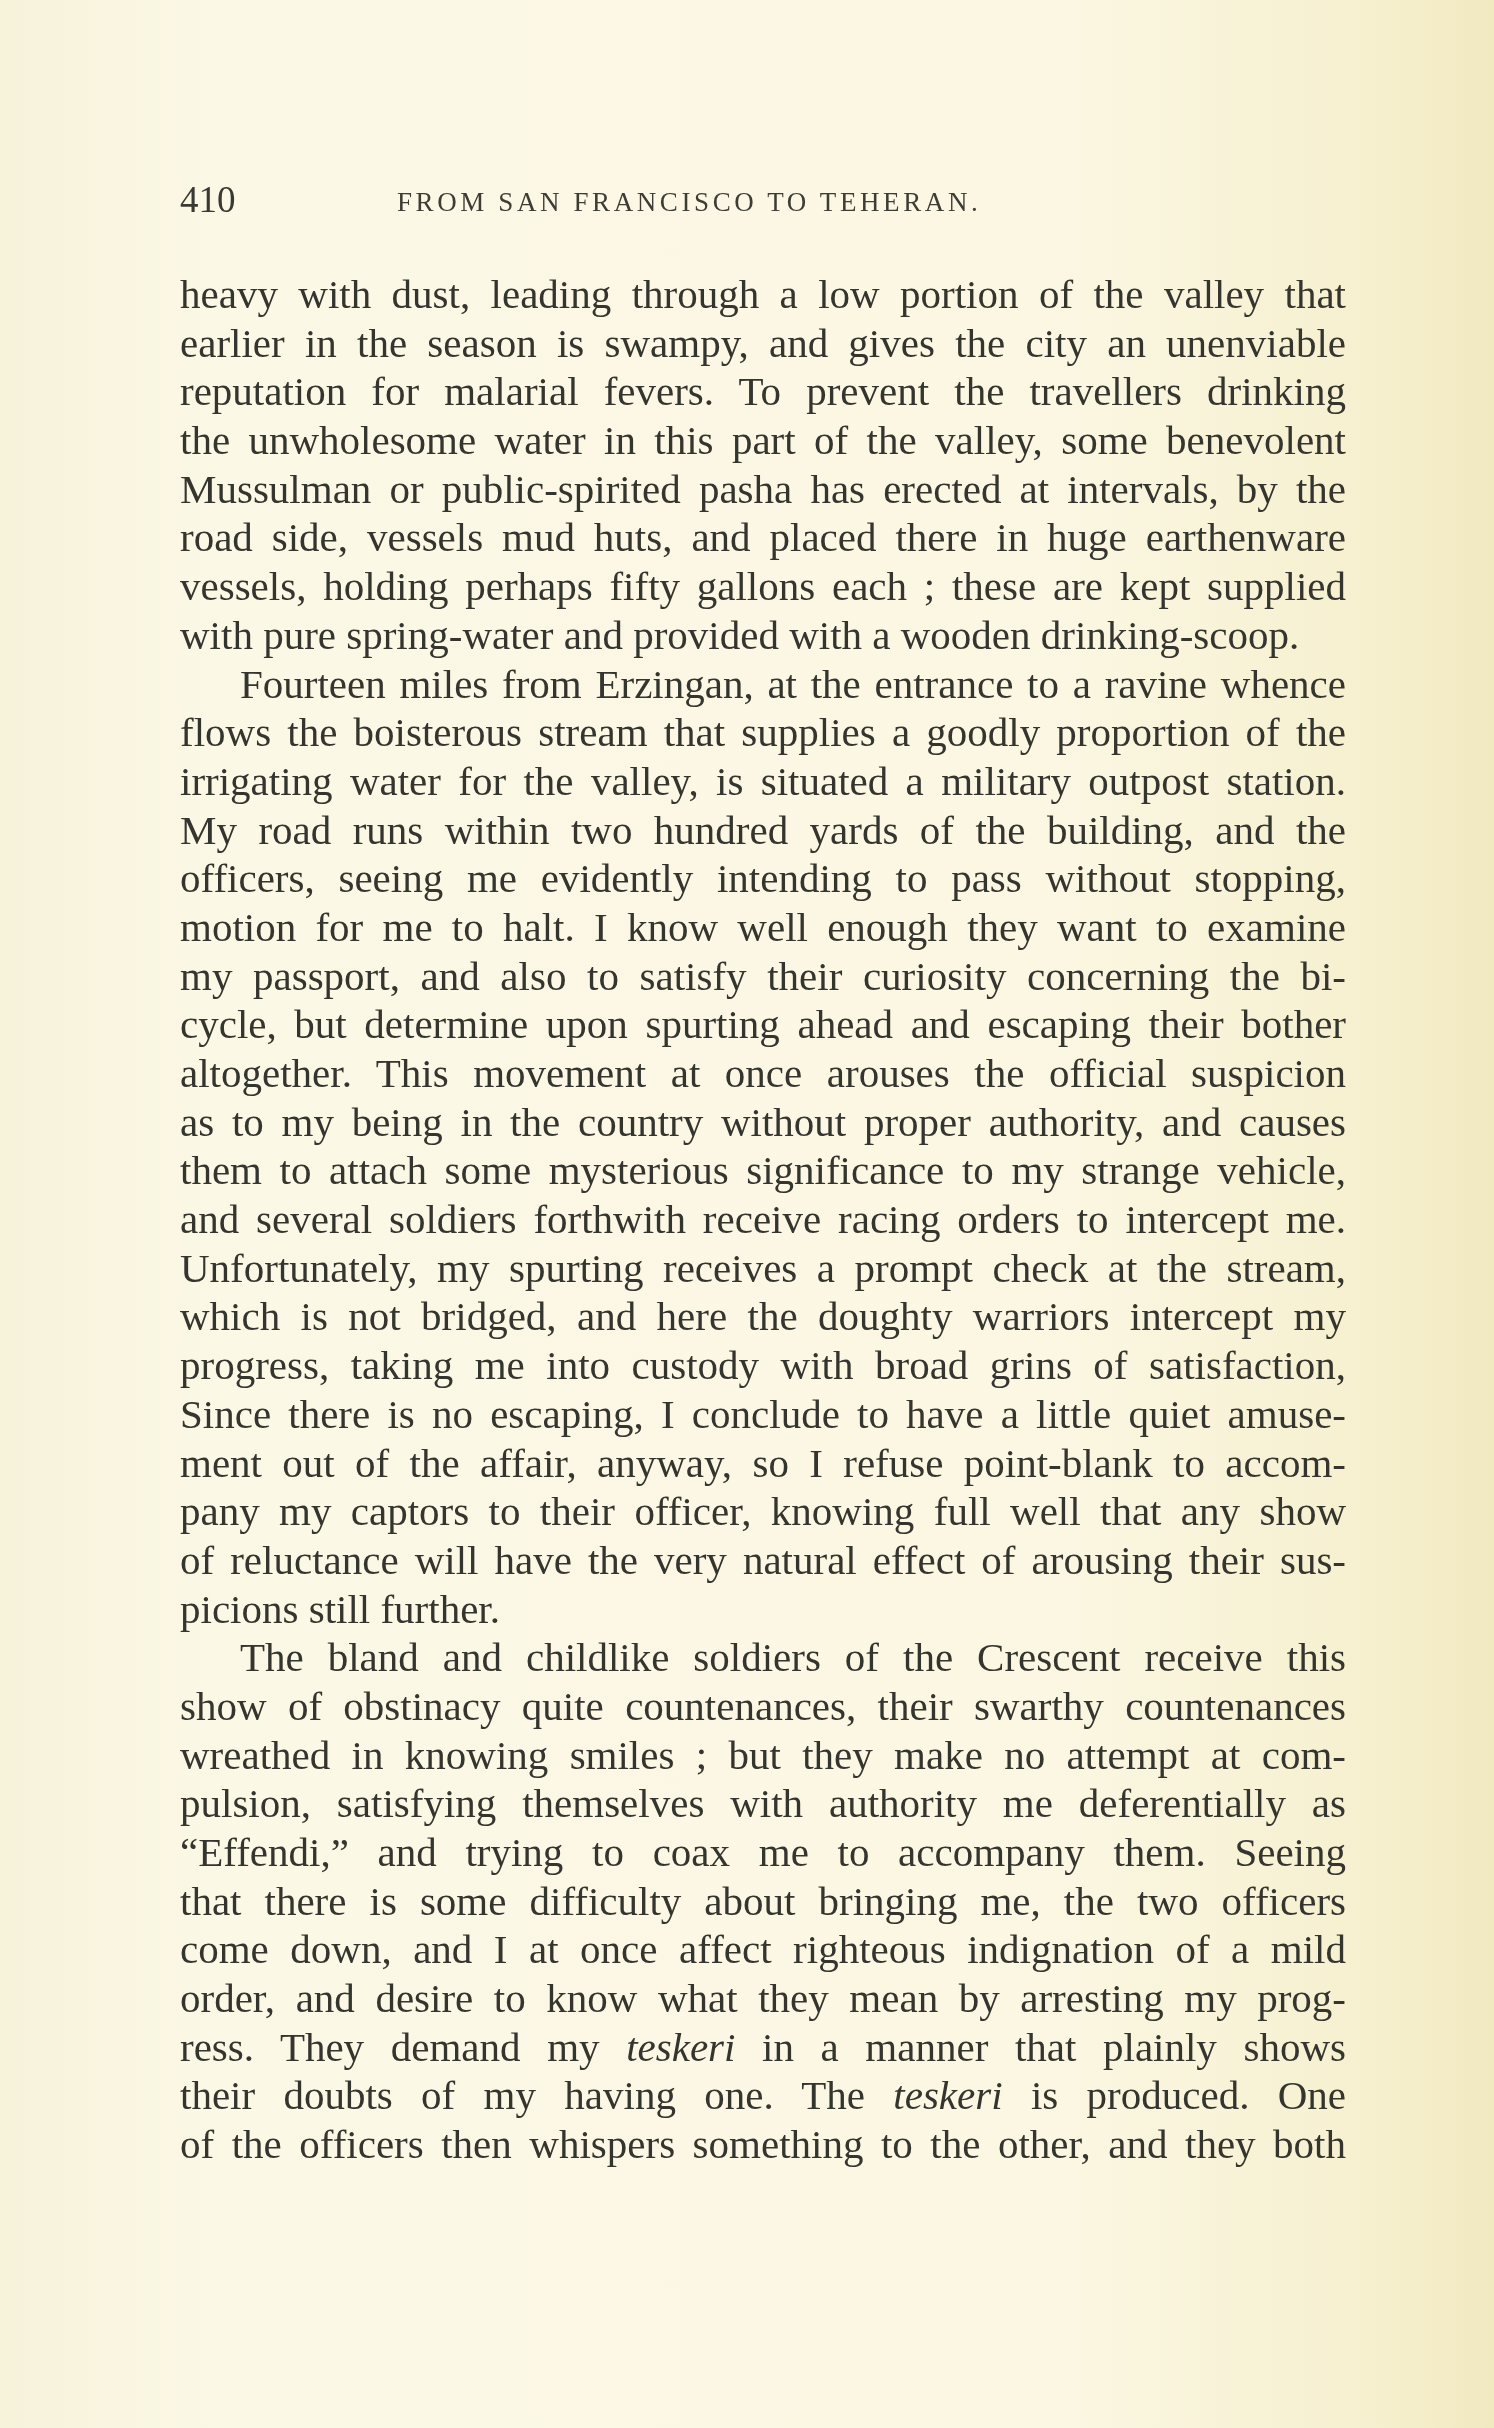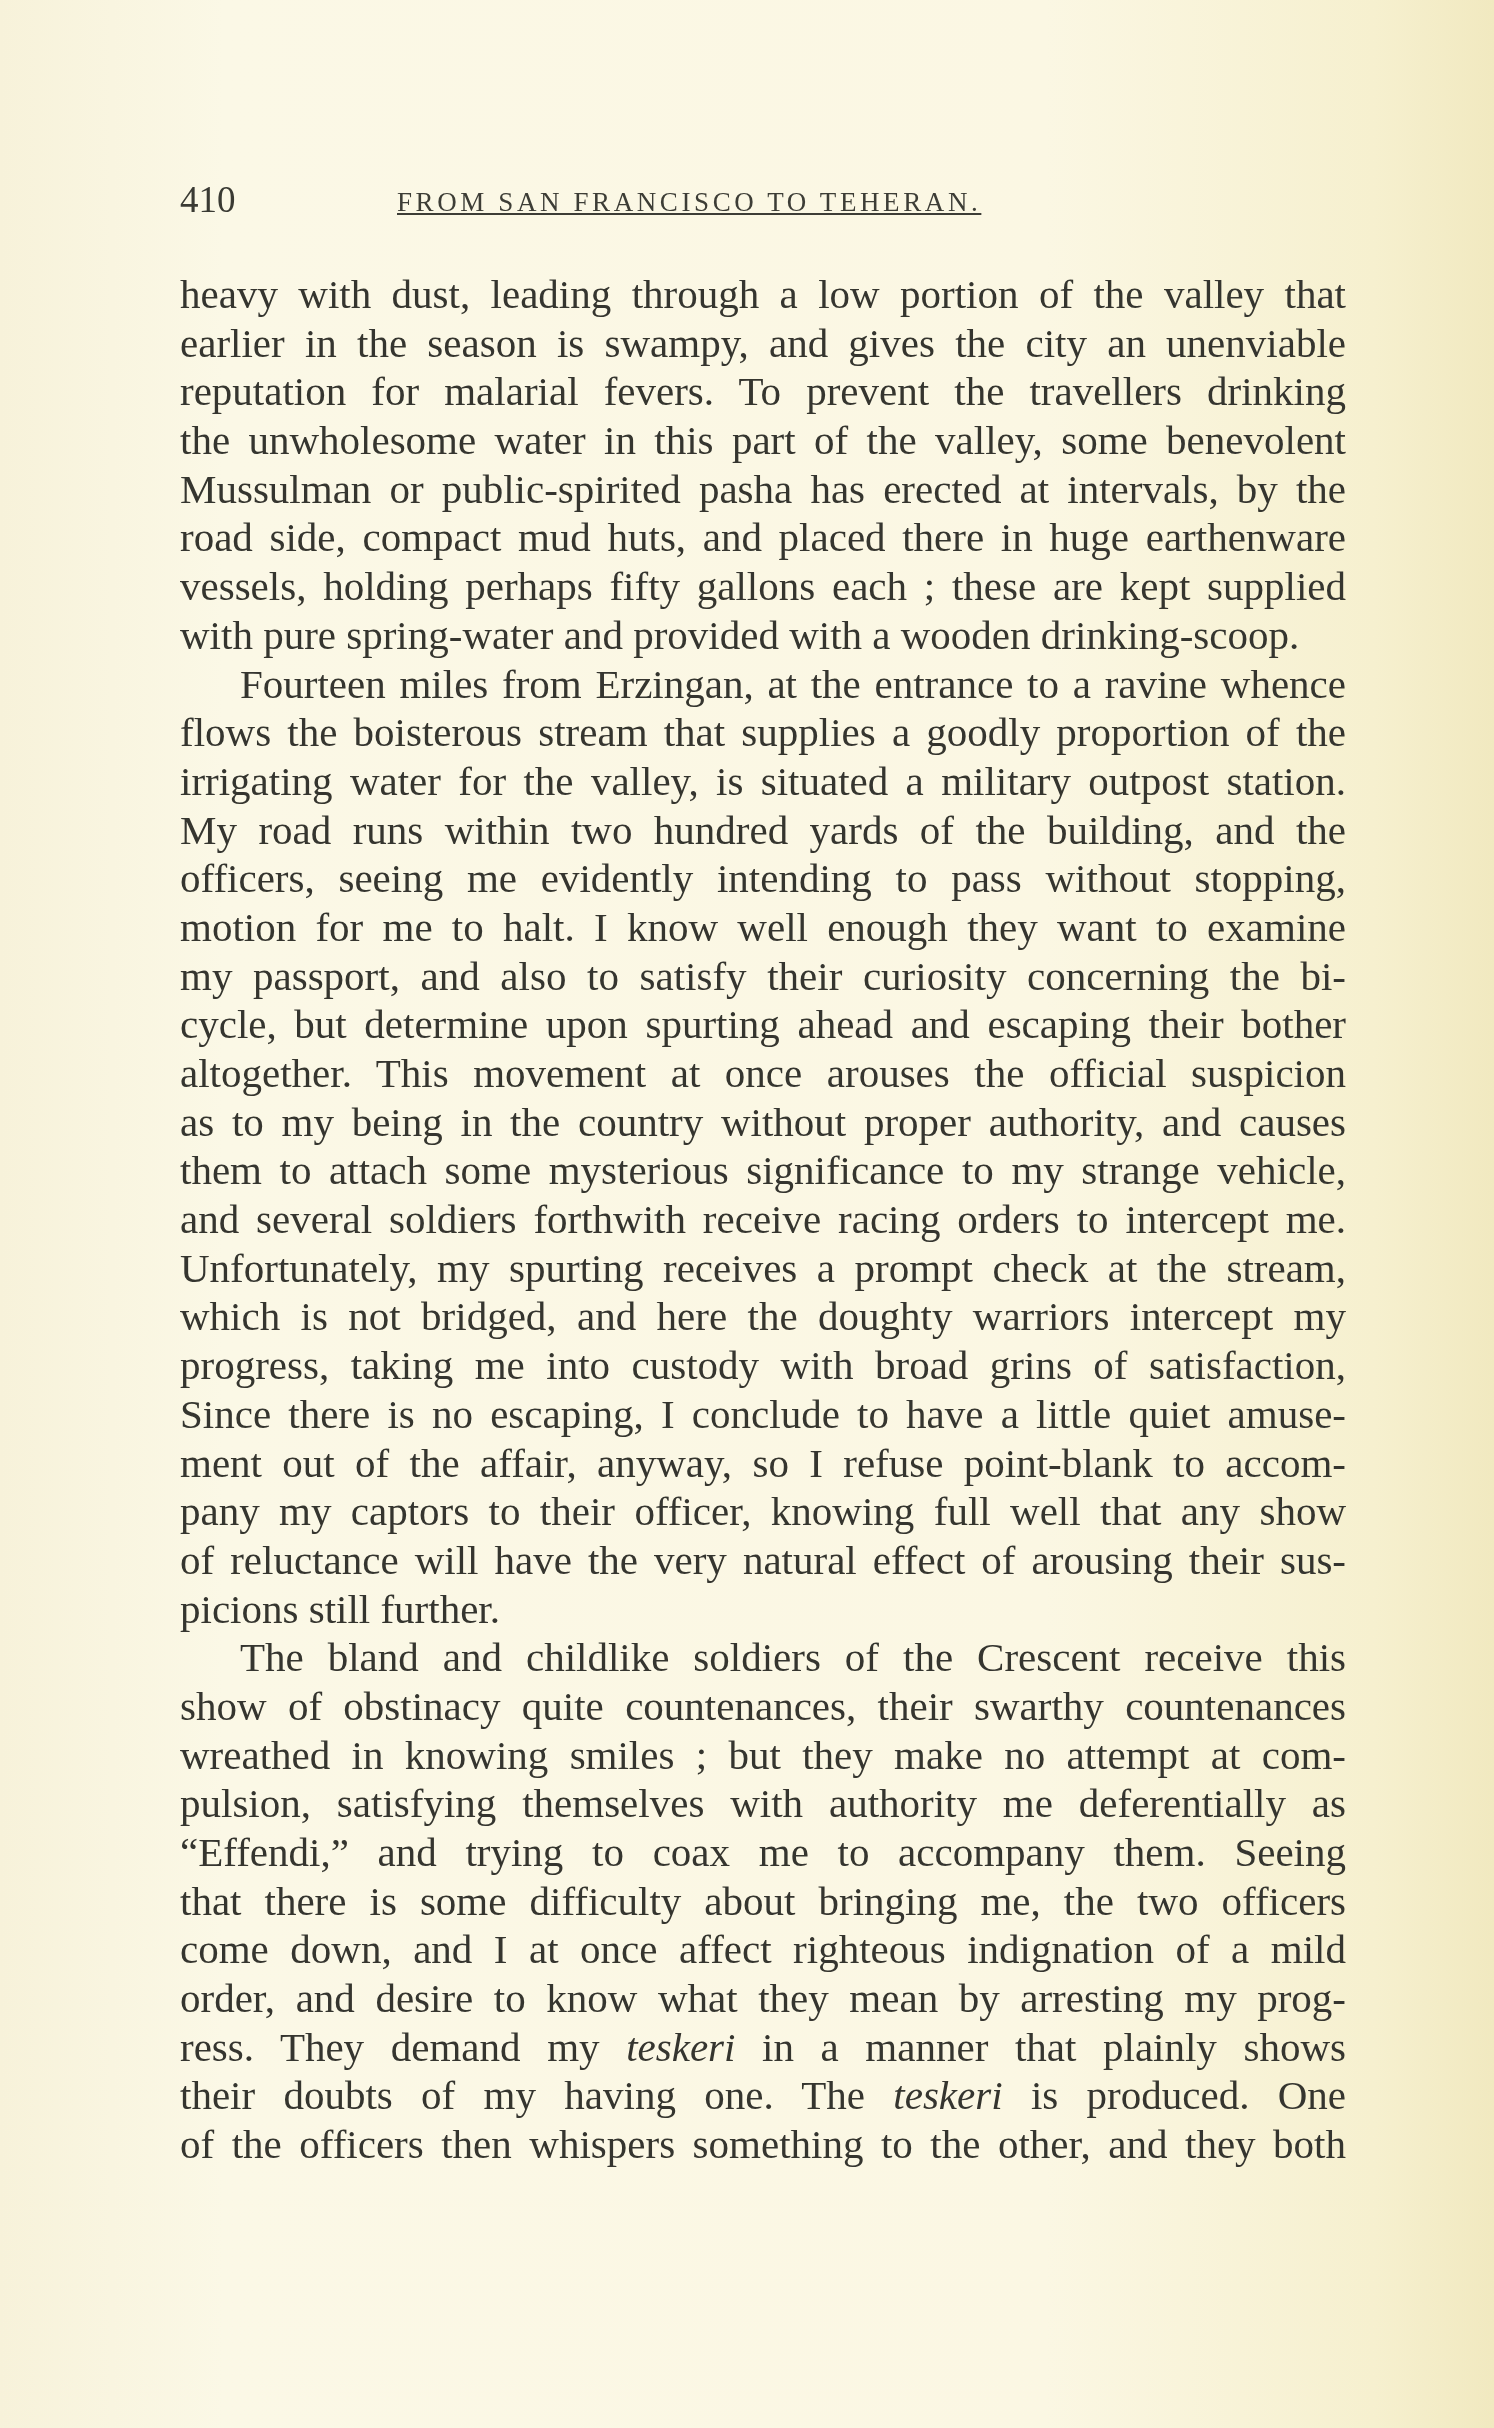--- a/index.html
+++ b/index.html
@@ -37,21 +37,20 @@
     }
     .running-title {
       position: absolute;
       left: 217px;
       top: 4px;
       font-size: 27px;
       line-height: 40px;
       letter-spacing: 3.6px;
       color: #3d3d36;
       white-space: nowrap;
-      text-decoration: underline;
     }
     .body-text {
       position: absolute;
       left: 180px;
       top: 270px;
       width: 1166px;
     }
     .line {
       display: block;
       height: 48.7px;
@@ -79,21 +78,21 @@
   <div class="running-head">
     <span class="page-number">410</span>
     <span class="running-title">FROM SAN FRANCISCO TO TEHERAN.</span>
   </div>
   <div class="body-text" id="body-text">
       <div class="line">heavy with dust, leading through a low portion of the valley that</div>
       <div class="line">earlier in the season is swampy, and gives the city an unenviable</div>
       <div class="line">reputation for malarial fevers.  To prevent the travellers drinking</div>
       <div class="line">the unwholesome water in this part of the valley, some benevolent</div>
       <div class="line">Mussulman or public-spirited pasha has erected at intervals, by the</div>
-      <div class="line">road side, compact mud huts, and placed there in huge earthenware</div>
+      <div class="line">road side, vessels mud huts, and placed there in huge earthenware</div>
       <div class="line">vessels, holding perhaps fifty gallons each ; these are kept supplied</div>
       <div class="line last">with pure spring-water and provided with a wooden drinking-scoop.</div>
       <div class="line indent">Fourteen miles from Erzingan, at the entrance to a ravine whence</div>
       <div class="line">flows the boisterous stream that supplies a goodly proportion of the</div>
       <div class="line">irrigating water for the valley, is situated a military outpost station.</div>
       <div class="line">My road runs within two hundred yards of the building, and the</div>
       <div class="line">officers, seeing me evidently intending to pass without stopping,</div>
       <div class="line">motion for me to halt.  I know well enough they want to examine</div>
       <div class="line">my passport, and also to satisfy their curiosity concerning the bi-</div>
       <div class="line">cycle, but determine upon spurting ahead and escaping their bother</div>

